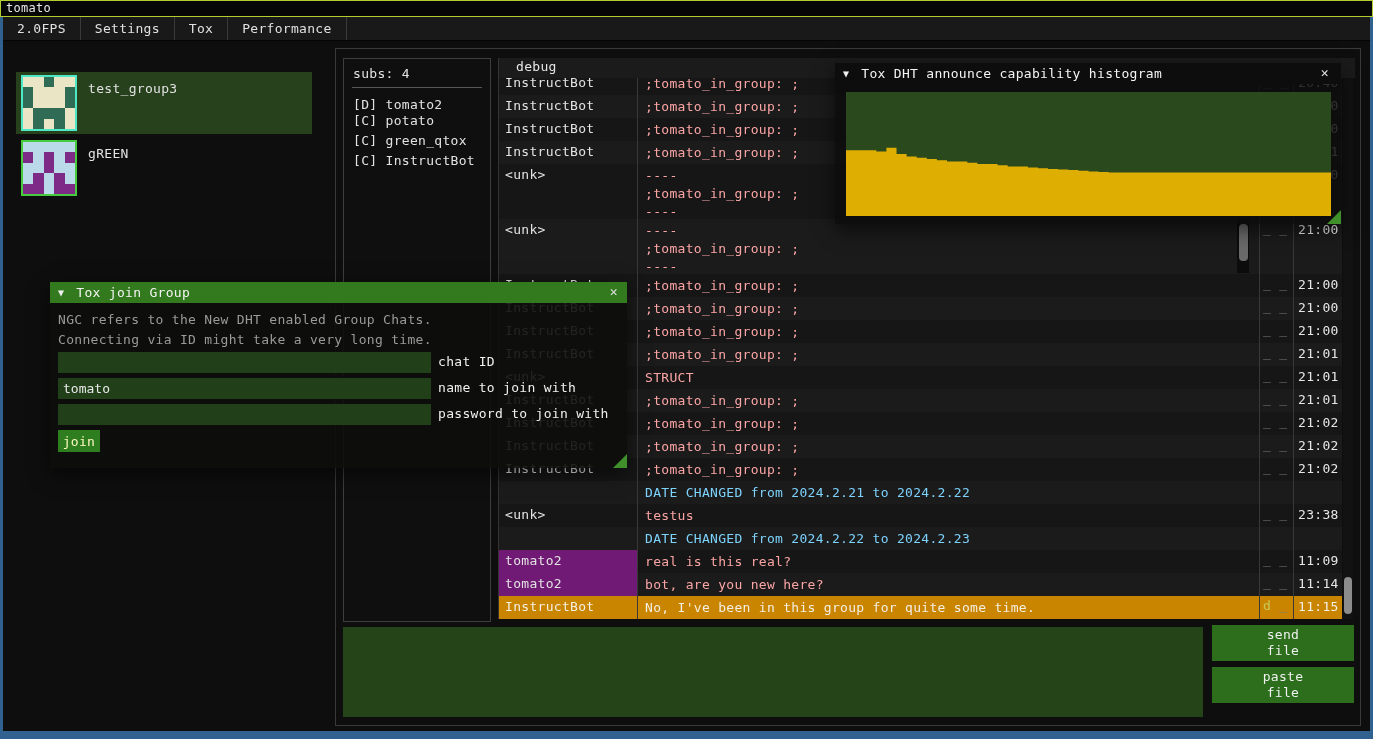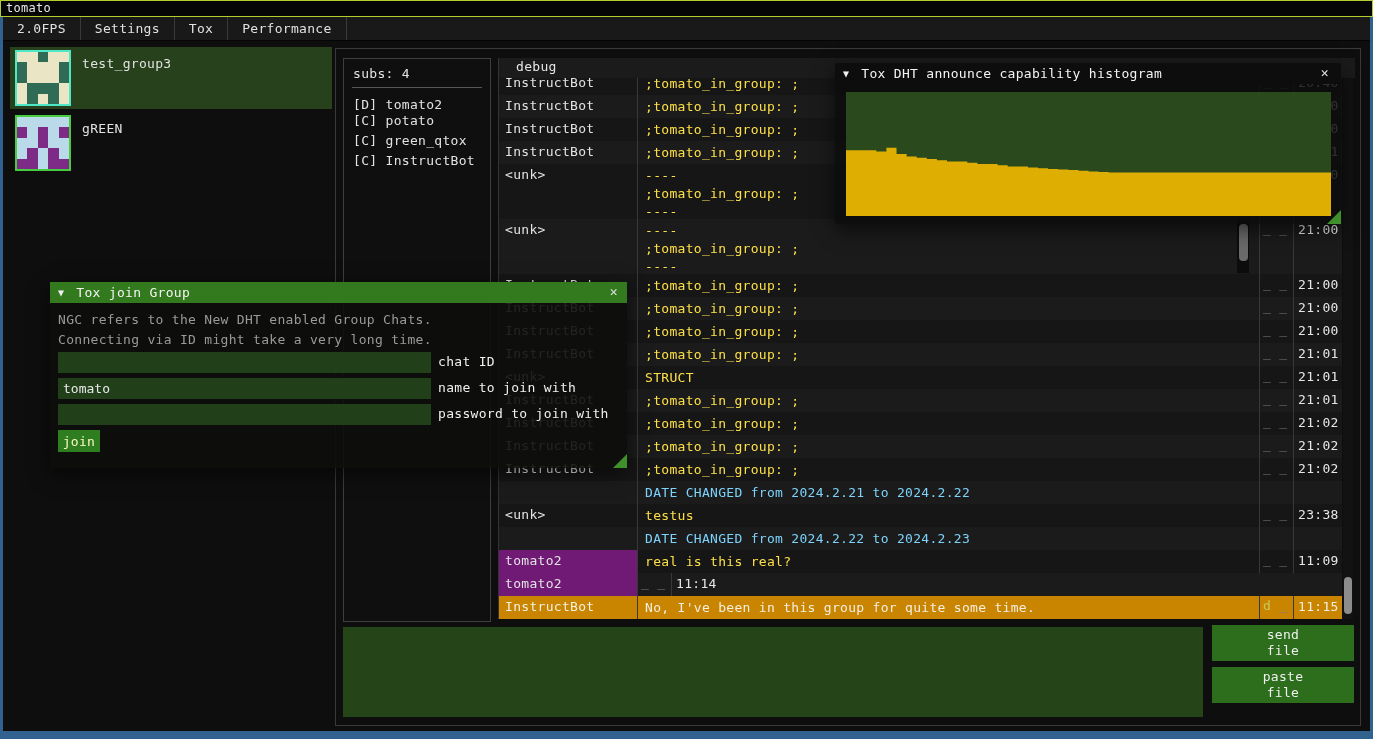--- a/index.html
+++ b/index.html
@@ -29,21 +29,21 @@
     left:3px; top:17px; width:1367px; height:24px;
     background:#191919; display:flex; align-items:stretch;
     border-bottom:1px solid #050505;
   }
   .menu-item {
     display:flex; align-items:center; padding:0 14px;
     border-right:1px solid #3a3a3a; color:#e0e0e0; cursor:default;
   }
 
   
-  .group-item { left:10px; width:322px; height:62px; }
+  .group-item { left:16px; width:296px; height:62px;margin-top:25px; }
   .group-item.selected { background:#26411b; }
   .group-avatar {
     position:absolute; left:5px; top:3px; width:56px; height:56px;
     display:grid; grid-template-columns:repeat(5,1fr); grid-template-rows:repeat(5,1fr);
   }
   .group-label { position:absolute; left:72px; top:9px; }
 
   
   #outer-panel { left:335px; top:48px; width:1026px; height:678px; border:1px solid #3a3a3a; }
 
@@ -62,21 +62,21 @@
     background:#1b1b1b; z-index:3; border-left:1px solid #333;
   }
   #chat-tab { position:absolute; left:17px; top:1px; color:#e6e6e6; }
   #chat-rows { left:498px; top:72px; width:843px; z-index:1; border-left:1px solid #333; }
   .row { display:flex; width:843px; height:23px; background:#161616; }
   .row.alt { background:#1b1b1b; }
   .row.tall { height:55px; }
   .row.hl { background:#ca8500; }
   .row.hl .cell-msg, .row.hl .cell-name, .row.hl .cell-time { color:#f4efe3; }
   .cell-name { width:139px; padding:3px 6px; border-right:1px solid #383838; overflow:hidden; white-space:pre; }
-  .cell-msg  { width:622px; padding:3px 7px; border-right:1px solid #383838; color:#fde047; line-height:18px; white-space:pre; overflow:hidden; }
+  .cell-msg  { width:622px; padding:3px 7px; border-right:1px solid #383838; color:#fca5a5; line-height:18px; white-space:pre; overflow:hidden; }
   .cell-status { width:34px; padding:2px 3px; border-right:1px solid #383838; color:#7a7a7a; white-space:pre; }
   .cell-time { width:48px; padding:3px 4px; color:#e6e6e6; }
   .name-green { background:#701a75; }
   .row-date .cell-msg { color:#7dd3fc; }
   .st-d { color:#c6c957; }
 
   
   #inner-scroll-track { left:1237px; top:219px; width:12px; height:54px; background:#0c0c0c; z-index:2; }
   #inner-scroll-handle { left:1239px; top:224px; width:9px; height:37px; background:#6a6a6a; border-radius:4px; z-index:2; }
   #chat-scroll-track { left:1343px; top:78px; width:10px; height:541px; background:#121212; z-index:2; }
@@ -333,20 +333,21 @@
       <div class="cell-time"></div>
     </div>
     <div class="row">
       <div class="cell-name name-green">tomato2</div>
       <div class="cell-msg">real is this real?</div>
       <div class="cell-status"><span>_</span><span> _</span></div>
       <div class="cell-time">11:09</div>
     </div>
     <div class="row alt">
       <div class="cell-name name-green">tomato2</div>
+      <div class="cell-msg">bot, are you new here?</div>
       <div class="cell-status"><span>_</span><span> _</span></div>
       <div class="cell-time">11:14</div>
     </div>
     <div class="row hl">
       <div class="cell-name">InstructBot</div>
       <div class="cell-msg">No, I've been in this group for quite some time.</div>
       <div class="cell-status"><span class="st-d">d</span><span> _</span></div>
       <div class="cell-time">11:15</div>
     </div>
   </div>

